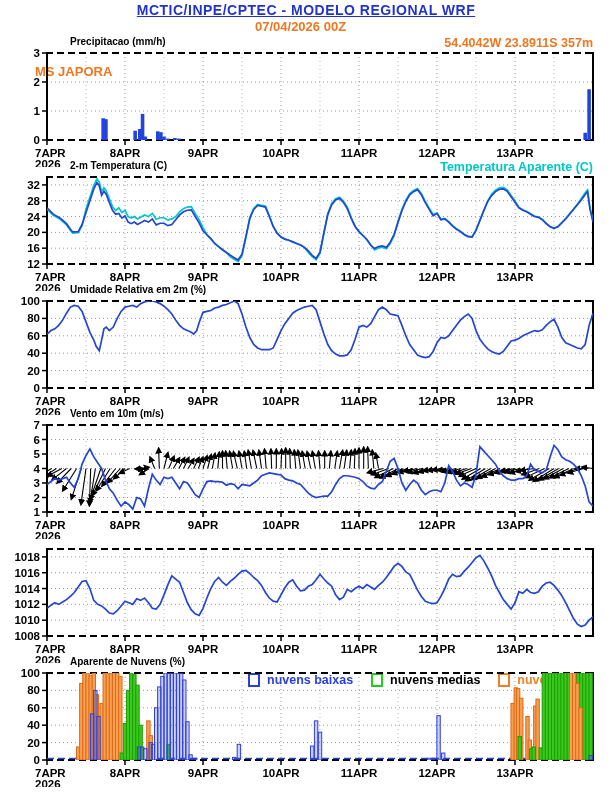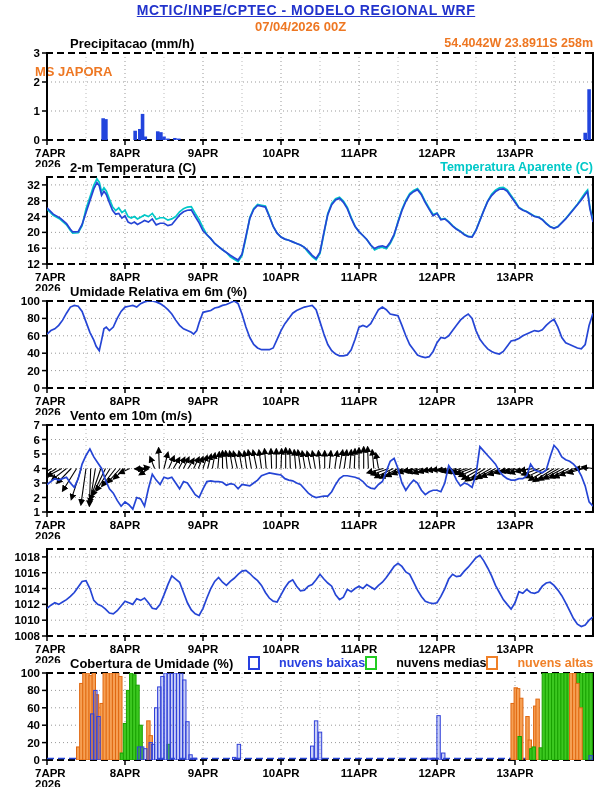--- a/index.html
+++ b/index.html
@@ -2,38 +2,38 @@
 <html><head>
 <meta charset="utf-8">
 <style>
   html,body{margin:0;padding:0;background:#fff;}
   #root{position:relative;width:612px;height:792px;background:#ffffff;
         font-family:"Liberation Sans",sans-serif;overflow:hidden;}
   .hdr1{position:absolute;top:2px;left:0;width:612px;text-align:center;
         font-size:14px;font-weight:bold;letter-spacing:.5px;}
   .hdr2a{position:absolute;top:19px;left:35px;font-size:13px;font-weight:bold;}
   .hdr2b{position:absolute;top:19px;left:215px;font-size:13px;font-weight:bold;margin-left:40px;}
-  .ptitle{position:absolute;left:70px;font-size:13px;font-weight:bold;color:#000;white-space:nowrap;}
+  .ptitle{position:absolute;left:70px;font-size:10px;font-weight:bold;color:#000;white-space:nowrap;}
   .prlabel{position:absolute;right:19px;font-size:12.5px;font-weight:bold;white-space:nowrap;}
   .psvg{position:absolute;left:0;width:612px;height:120px;}
   .legendrow{position:absolute;left:248px;right:19px;display:flex;justify-content:space-between;
              align-items:center;font-size:12.5px;font-weight:bold;white-space:nowrap;}
-  .legitem{display:flex;align-items:center;gap:19px;}
+  .legitem{display:flex;align-items:center;gap:7px;margin-top:17px;}
   .legbox{display:inline-block;width:8px;height:10px;background:#fff;border:2px solid;}
 </style>
 </head>
 <body>
 
 <div id="root">
   <div class="hdr1" style="color: rgb(34, 51, 204); text-decoration: underline;">MCTIC/INPE/CPTEC - MODELO REGIONAL WRF</div>
   <div class="hdr2a" style="color: rgb(238, 119, 34); margin-top: 45px;">MS JAPORA</div>
   <div class="hdr2b" style="color: rgb(238, 119, 34);">07/04/2026 00Z</div>
 
   <div class="ptitle" style="top:36px">Precipitacao (mm/h)</div>
-  <div class="prlabel" style="top: 36px; color: rgb(238, 119, 34);">54.4042W 23.8911S 258m</div>
+  <div class="prlabel" style="top: 36px; color: rgb(238, 119, 34);">54.4042W 23.8911S 357m</div>
   <svg class="psvg" style="top:47px" viewBox="0 0 612 120">
       <defs>
         <clipPath id="clipprecip">
           <rect x="47" y="6" width="546" height="87"></rect>
         </clipPath>
         <marker id="ahprecip" markerWidth="7" markerHeight="7" refX="5" refY="3.5" orient="auto" markerUnits="userSpaceOnUse">
           <path d="M0,0 L7,3.5 L0,7 z" fill="#000"></path>
         </marker>
       </defs>
       <line x1="86" y1="6" x2="86" y2="93" stroke="#bbbbbb" stroke-width="1" stroke-dasharray="1,3"></line>
@@ -155,21 +155,21 @@
       <line x1="437" y1="93" x2="437" y2="98" stroke="#000" stroke-width="1.5"></line>
       <text x="437" y="110" text-anchor="middle" font-size="11.5" font-weight="bold" fill="#000">12APR</text>
       <line x1="515" y1="93" x2="515" y2="98" stroke="#000" stroke-width="1.5"></line>
       <text x="515" y="110" text-anchor="middle" font-size="11.5" font-weight="bold" fill="#000">13APR</text>
       <g clip-path="url(#cliptemp)">
         <polyline points="47,38.03181818181819 53.24,44.3590909090909 60.260000000000005,48.31363636363636 66.5,53.85 70.4,59.38636363636364 72.74000000000001,62.15454545454545 78.2,61.759090909090915 82.1,54.64090909090909 86,38.03181818181819 89.9,26.168181818181825 93.8,14.30454545454546 96.92,7.9772727272727275 99.26,11.14090909090908 101.6,20.631818181818193 103.94,16.677272727272737 106.28,19.84090909090909 109.4,28.14545454545455 112.52,35.65909090909091 115.64,39.61363636363636 118.76,36.845454545454544 121.88,41.59090909090909 125,39.218181818181826 128.12,45.54545454545455 131.24,47.12727272727274 134.36,45.54545454545455 137.48,47.91818181818182 140.6,46.33636363636365 144.5,43.96363636363637 148.4,45.54545454545455 152.3,42.3818181818182 156.2,48.31363636363638 160.1,46.731818181818184 164,46.731818181818184 167.9,49.10454545454546 171.8,47.91818181818182 175.7,45.54545454545455 179.6,40.800000000000004 183.5,37.63636363636364 187.4,36.05454545454545 191.3,35.65909090909091 195.2,42.38181818181818 199.1,48.70909090909091 203,56.618181818181824 206.89999999999998,63.73636363636364 210.8,67.69090909090909 214.7,72.43636363636364 218.60000000000002,75.60000000000001 222.5,78.76363636363637 226.39999999999998,81.5318181818182 230.3,85.88181818181819 234.2,88.25454545454545 238.10000000000002,90.62727272727273 242,84.69545454545454 245.89999999999998,66.9 249.8,46.53409090909091 253.7,37.43863636363636 257.6,33.48409090909091 261.5,34.27499999999999 265.4,35.0659090909091 269.3,44.55681818181818 273.2,55.43181818181819 277.1,62.15454545454545 281,66.10909090909091 284.9,68.08636363636364 288.8,69.27272727272728 292.7,70.85454545454544 296.6,72.43636363636364 300.5,74.01818181818182 304.4,76.39090909090909 308.3,81.33409090909089 312.2,85.68409090909091 316.1,88.84772727272727 320,82.52045454545456 323.9,62.747727272727275 327.8,42.38181818181818 331.7,32.49545454545454 335.6,27.75 339.5,26.16818181818181 343.4,30.122727272727264 347.3,36.45 351.2,46.336363636363636 355.1,55.43181818181819 359,60.57272727272728 362.9,64.52727272727273 366.79999999999995,68.4818181818182 370.70000000000005,74.01818181818182 374.6,78.96136363636363 378.5,76.98409090909092 382.4,76.19318181818181 386.29999999999995,77.77499999999999 390.20000000000005,72.63409090909092 394.1,64.725 398,50.29090909090909 401.9,38.42727272727272 405.79999999999995,29.33181818181818 409.70000000000005,22.609090909090906 413.6,19.445454545454538 417.5,17.46818181818181 421.4,22.609090909090906 425.29999999999995,30.518181818181816 429.20000000000005,37.240909090909085 433.1,43.56818181818182 437,41.98636363636363 440.9,48.31363636363636 444.79999999999995,47.52272727272727 448.70000000000005,50.68636363636363 452.6,54.64090909090908 456.5,57.80454545454545 460.4,60.17727272727272 464.29999999999995,63.340909090909086 468.20000000000005,65.31818181818181 472.1,65.71363636363635 476,58.990909090909085 479.9,49.104545454545445 483.79999999999995,39.21818181818181 487.70000000000005,30.122727272727264 491.6,23.20227272727272 495.5,19.247727272727264 499.4,16.875 503.29999999999995,16.47954545454545 507.20000000000005,18.852272727272727 511.1,24.38863636363636 515,29.924999999999986 518.9,36.45 522.8,38.82272727272726 526.7,40.404545454545456 530.6,42.77727272727272 534.5,45.15 538.4,45.94090909090908 542.3,48.31363636363636 546.2,52.26818181818181 550.1,55.43181818181819 554,57.01363636363636 557.9,55.43181818181819 561.8,51.47727272727273 565.7,47.52272727272727 569.6,42.77727272727272 573.5,38.031818181818174 577.4,33.28636363636363 581.3,27.354545454545462 585.2,21.81818181818182 587.54,19.050000000000004 589.88,36.05454545454546 593,49.5" fill="none" stroke="#00c8c8" stroke-width="1.7"></polyline>
         <polyline points="47,36.845454545454544 53.24,43.172727272727265 60.260000000000005,47.127272727272725 66.5,52.663636363636364 70.4,58.199999999999996 72.74000000000001,60.96818181818181 78.2,60.57272727272728 82.1,53.45454545454545 86,41.59090909090909 89.9,29.727272727272727 93.8,17.863636363636363 96.92,11.536363636363632 99.26,14.699999999999998 101.6,24.1909090909091 103.94,20.23636363636364 106.28,23.399999999999995 109.4,31.704545454545457 112.52,39.21818181818181 115.64,43.172727272727265 118.76,42.38181818181818 121.88,47.127272727272725 125,44.75454545454546 128.12,51.08181818181817 131.24,52.663636363636364 134.36,51.08181818181817 137.48,53.45454545454545 140.6,51.872727272727275 144.5,49.5 148.4,51.08181818181817 152.3,47.91818181818182 156.2,53.85 160.1,52.26818181818181 164,52.26818181818181 167.9,54.64090909090909 171.8,53.45454545454545 175.7,48.70909090909091 179.6,43.96363636363637 183.5,40.800000000000004 187.4,39.21818181818181 191.3,38.82272727272728 195.2,45.54545454545455 199.1,51.872727272727275 203,59.78181818181819 206.89999999999998,63.73636363636364 210.8,67.69090909090909 214.7,72.43636363636364 218.60000000000002,75.60000000000001 222.5,78.76363636363637 226.39999999999998,81.5318181818182 230.3,84.3 234.2,86.67272727272727 238.10000000000002,89.04545454545455 242,83.11363636363636 245.89999999999998,65.31818181818181 249.8,47.52272727272727 253.7,38.42727272727272 257.6,34.47272727272727 261.5,35.26363636363636 265.4,36.05454545454546 269.3,45.54545454545455 273.2,55.43181818181819 277.1,62.15454545454545 281,66.10909090909091 284.9,68.08636363636364 288.8,69.27272727272728 292.7,70.85454545454544 296.6,72.43636363636364 300.5,74.01818181818182 304.4,76.39090909090909 308.3,79.95 312.2,84.3 316.1,87.46363636363637 320,81.13636363636364 323.9,61.36363636363636 327.8,43.56818181818182 331.7,33.68181818181818 335.6,28.936363636363637 339.5,27.35454545454545 343.4,31.3090909090909 347.3,37.63636363636364 351.2,47.52272727272727 355.1,55.43181818181819 359,60.57272727272728 362.9,64.52727272727273 366.79999999999995,68.4818181818182 370.70000000000005,74.01818181818182 374.6,77.57727272727273 378.5,75.60000000000001 382.4,74.80909090909091 386.29999999999995,76.39090909090909 390.20000000000005,71.25 394.1,63.340909090909086 398,51.47727272727273 401.9,39.61363636363636 405.79999999999995,30.518181818181816 409.70000000000005,23.795454545454547 413.6,20.63181818181818 417.5,18.65454545454545 421.4,23.795454545454547 425.29999999999995,31.704545454545457 429.20000000000005,38.42727272727272 433.1,44.75454545454546 437,42.38181818181818 440.9,48.70909090909091 444.79999999999995,47.91818181818182 448.70000000000005,51.08181818181817 452.6,55.03636363636363 456.5,58.199999999999996 460.4,60.57272727272728 464.29999999999995,63.73636363636364 468.20000000000005,65.71363636363637 472.1,66.10909090909091 476,59.38636363636364 479.9,49.5 483.79999999999995,39.61363636363636 487.70000000000005,30.518181818181816 491.6,24.586363636363632 495.5,20.63181818181818 499.4,18.259090909090915 503.29999999999995,17.863636363636363 507.20000000000005,20.23636363636364 511.1,25.772727272727273 515,31.3090909090909 518.9,36.845454545454544 522.8,39.21818181818181 526.7,40.800000000000004 530.6,43.172727272727265 534.5,45.54545454545455 538.4,46.336363636363636 542.3,48.70909090909091 546.2,52.663636363636364 550.1,55.82727272727273 554,57.409090909090914 557.9,55.82727272727273 561.8,51.872727272727275 565.7,47.91818181818182 569.6,43.172727272727265 573.5,38.42727272727272 577.4,33.68181818181818 581.3,28.936363636363637 585.2,23.399999999999995 587.54,20.63181818181818 589.88,37.63636363636364 593,51.08181818181817" fill="none" stroke="#2545d5" stroke-width="1.7"></polyline>
       </g>
     </svg>
 
-  <div class="ptitle" style="top:284px">Umidade Relativa em 6m (%)</div>
+  <div class="ptitle" style="top:284px">Umidade Relativa em 2m (%)</div>
   <svg class="psvg" style="top:295px" viewBox="0 0 612 120">
       <defs>
         <clipPath id="cliphumidity">
           <rect x="47" y="6" width="546" height="87"></rect>
         </clipPath>
         <marker id="ahhumidity" markerWidth="7" markerHeight="7" refX="5" refY="3.5" orient="auto" markerUnits="userSpaceOnUse">
           <path d="M0,0 L7,3.5 L0,7 z" fill="#000"></path>
         </marker>
       </defs>
       <line x1="86" y1="6" x2="86" y2="93" stroke="#bbbbbb" stroke-width="1" stroke-dasharray="1,3"></line>
@@ -460,21 +460,21 @@
       <text x="359" y="110" text-anchor="middle" font-size="11.5" font-weight="bold" fill="#000">11APR</text>
       <line x1="437" y1="93" x2="437" y2="98" stroke="#000" stroke-width="1.5"></line>
       <text x="437" y="110" text-anchor="middle" font-size="11.5" font-weight="bold" fill="#000">12APR</text>
       <line x1="515" y1="93" x2="515" y2="98" stroke="#000" stroke-width="1.5"></line>
       <text x="515" y="110" text-anchor="middle" font-size="11.5" font-weight="bold" fill="#000">13APR</text>
       <g clip-path="url(#clippressure)">
         <polyline points="47,65.31818181818181 50.9,62.154545454545634 54.8,59.781818181817826 58.7,61.36363636363636 62.6,58.990909090909454 66.5,56.61818181818164 70.4,53.45454545454545 74.3,49.5 78.2,43.963636363636006 82.1,38.42727272727291 86,37.63636363636364 89.9,45.54545454545455 93.8,57.409090909090914 97.7,61.36363636363636 101.6,62.9454545454549 105.5,66.1090909090911 109.4,70.06363636363655 113.3,70.85454545454581 117.2,67.69090909090873 121.1,62.9454545454549 125,58.20000000000018 128.9,59.781818181817826 132.8,61.36363636363636 136.7,55.82727272727237 140.6,57.409090909090914 144.5,55.036363636364 148.4,59.781818181817826 152.3,65.31818181818181 156.2,66.1090909090911 160.1,61.36363636363636 164,51.87272727272691 167.9,41.59090909090909 171.8,32.89090909090891 175.7,36.05454545454509 179.6,39.218181818182174 183.5,49.5 187.4,59.781818181817826 191.3,66.90000000000036 195.2,70.85454545454581 199.1,72.43636363636345 203,65.31818181818181 206.89999999999998,55.036363636364 210.8,45.54545454545455 214.7,38.42727272727291 218.60000000000002,34.472727272727454 222.5,39.218181818182174 226.39999999999998,42.38181818181836 230.3,38.42727272727291 234.2,35.26363636363672 238.10000000000002,31.30909090909127 242,28.145454545454186 245.89999999999998,27.354545454545814 249.8,30.518181818182 253.7,34.472727272727454 257.6,37.63636363636364 261.5,42.38181818181836 265.4,49.5 269.3,55.036363636364 273.2,58.20000000000018 277.1,58.990909090909454 281,51.87272727272691 284.9,44.75454545454527 288.8,39.218181818182174 292.7,36.845454545454366 296.6,43.172727272727634 300.5,47.91818181818146 304.4,47.12727272727309 308.3,43.172727272727634 312.2,41.59090909090909 316.1,36.845454545454366 320,31.30909090909127 323.9,36.05454545454509 327.8,40.009090909090546 331.7,43.172727272727634 335.6,51.87272727272691 339.5,56.61818181818164 343.4,54.24545454545472 347.3,46.336363636363814 351.2,48.70909090909073 355.1,45.54545454545455 359,43.172727272727634 362.9,45.54545454545455 366.79999999999995,41.59090909090909 370.70000000000005,43.963636363636006 374.6,46.336363636363814 378.5,42.38181818181836 382.4,39.218181818182174 386.29999999999995,34.472727272727454 390.20000000000005,28.936363636363456 394.1,23.40000000000036 398,20.236363636363276 401.9,23.40000000000036 405.79999999999995,28.936363636363456 409.70000000000005,31.30909090909127 413.6,39.218181818182174 417.5,47.12727272727309 421.4,53.45454545454545 425.29999999999995,58.20000000000018 429.20000000000005,59.781818181817826 433.1,60.57272727272709 437,59.781818181817826 440.9,53.45454545454545 444.79999999999995,45.54545454545455 448.70000000000005,36.05454545454509 452.6,31.30909090909127 456.5,33.68181818181818 460.4,32.89090909090891 464.29999999999995,28.145454545454186 468.20000000000005,24.190909090908733 472.1,19.445454545454904 476,14.70000000000018 479.9,12.327272727272367 483.79999999999995,17.863636363636363 487.70000000000005,24.981818181818003 491.6,32.89090909090891 495.5,42.38181818181836 499.4,49.5 503.29999999999995,56.61818181818164 507.20000000000005,61.36363636363636 511.1,66.1090909090911 515,59.781818181817826 518.9,48.70909090909073 522.8,50.29090909090927 526.7,46.336363636363814 530.6,49.5 534.5,50.29090909090927 538.4,48.70909090909073 542.3,43.172727272727634 546.2,40.009090909090546 550.1,39.218181818182174 554,42.38181818181836 557.9,47.12727272727309 561.8,52.66363636363618 565.7,59.781818181817826 569.6,67.69090909090873 573.5,75.59999999999964 577.4,81.13636363636364 581.3,83.50909090909055 585.2,81.9272727272729 589.1,77.18181818181819 593,74.018181818182" fill="none" stroke="#2545d5" stroke-width="1.7"></polyline>
       </g>
     </svg>
 
-  <div class="ptitle" style="top:656px">Cobertura de Umidade (%)</div>
+  <div class="ptitle" style="top:656px">Aparente de Nuvens (%)</div>
   <div class="legendrow" style="top:656px">
     <span class="legitem">
       <span class="legbox" style="border-color:#2840e0"></span>
       <span style="color:#2840e0">nuvens baixas</span>
     </span>
     <span class="legitem">
       <span class="legbox" style="border-color:#22cc22"></span>
       <span style="color:#000000">nuvens medias</span>
     </span>
     <span class="legitem">

